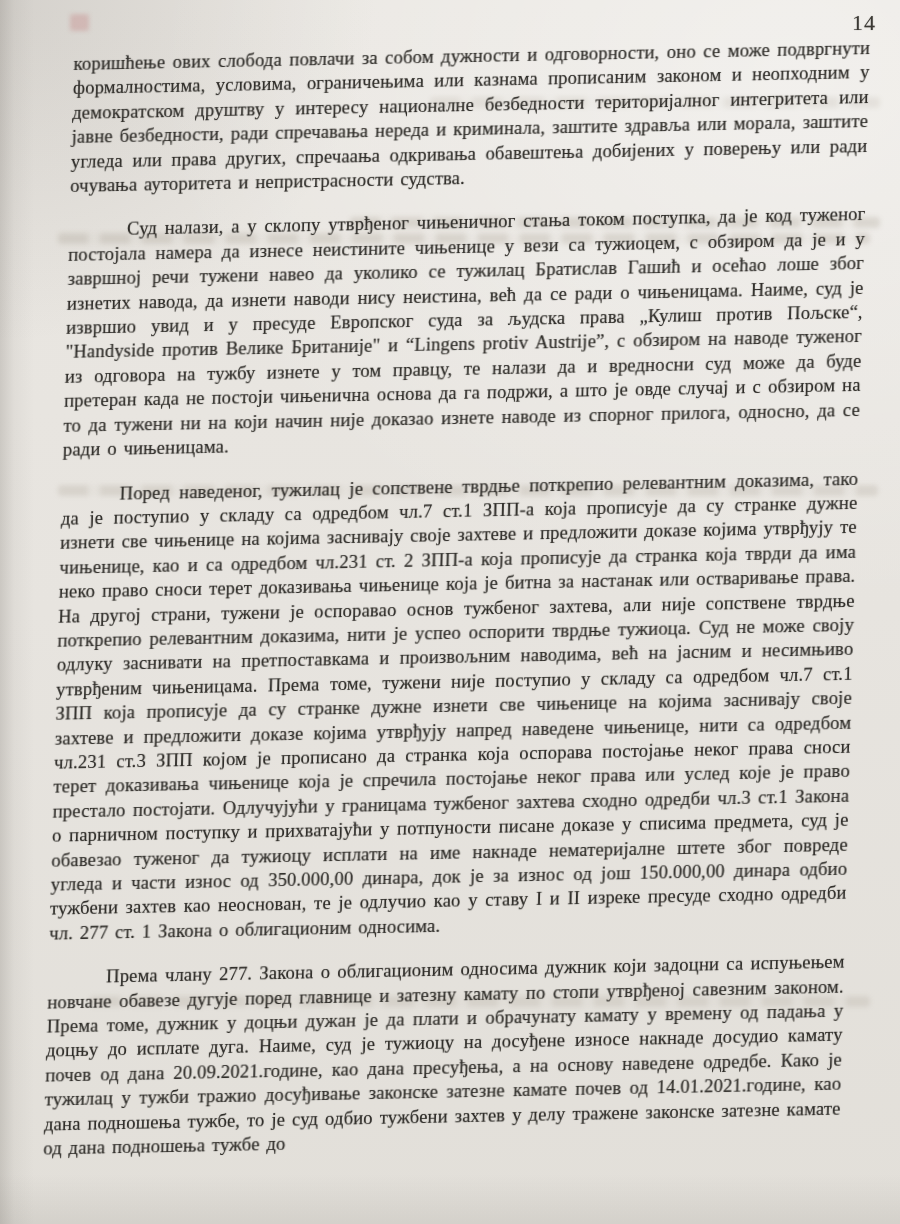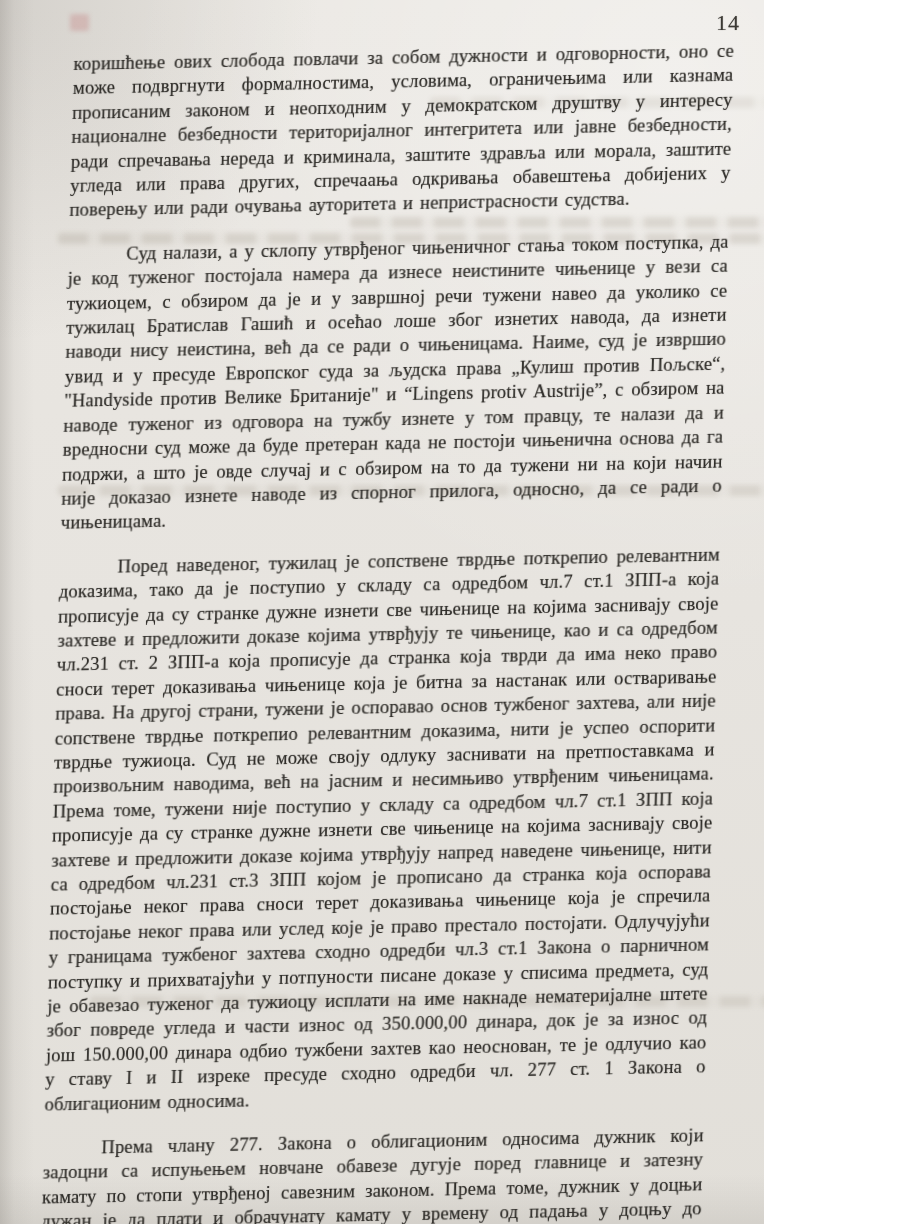--- a/index.html
+++ b/index.html
@@ -6,21 +6,21 @@
     margin: 0;
     padding: 0;
     width: 900px;
     height: 1224px;
     overflow: hidden;
     font-family: "Liberation Serif", "DejaVu Serif", serif;
   }
 
   .page {
     position: relative;
-    width: 764px;
+    width: 900px;
     height: 1224px;
     overflow: hidden;
     background:
       radial-gradient(130% 80% at 88% 6%, rgba(255,255,255,0.38), rgba(255,255,255,0) 55%),
       radial-gradient(60% 40% at 0% 0%, rgba(100,95,88,0.16), rgba(100,95,88,0) 70%),
       linear-gradient(90deg, rgba(90,85,78,0.20) 0px, rgba(90,85,78,0.06) 14px, rgba(90,85,78,0) 34px),
       linear-gradient(0deg, rgba(110,105,98,0.12) 0px, rgba(110,105,98,0) 50px),
       linear-gradient(180deg, #eae7e2 0%, #e7e4df 50%, #e2dfd9 100%);
   }
 

